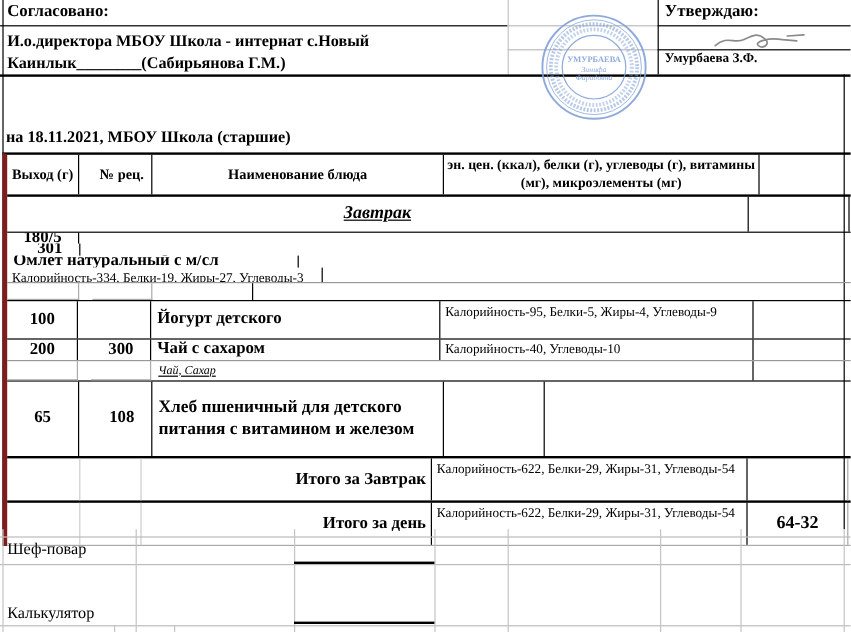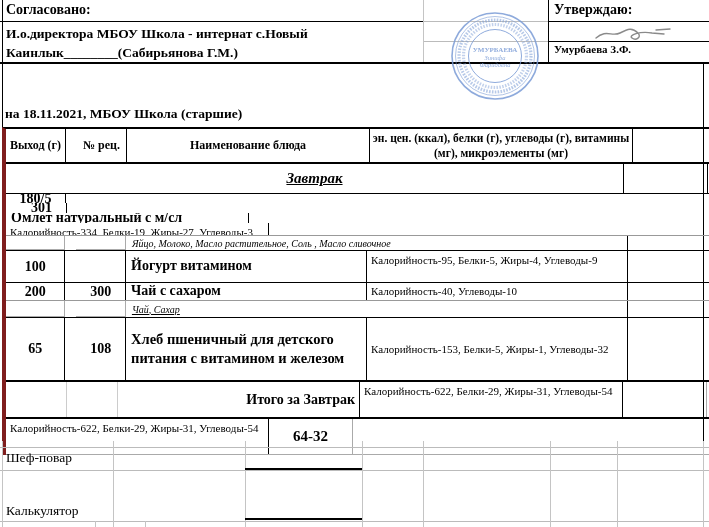--- a/index.html
+++ b/index.html
@@ -115,28 +115,27 @@
       <div class="cell c1 num">180/5</div>
       <div class="cell c2 num">301</div>
       <div class="cell c3 dish">Омлет натуральный с м/сл</div>
       <div class="cell c4 nutr">Калорийность-334, Белки-19, Жиры-27, Углеводы-3</div>
       <div class="cell c5"></div>
     </div>
 
     <div class="trow ing-row">
       <div class="cell c1 gray-b" style="border-right-color:#aaa;"></div>
       <div class="cell c2 gray-b" style="border-right-color:#aaa;"></div>
-      <div class="ing-span">Яйцо, Молоко, Масло растительное, Соль , Масло сливочное</div>
       <div class="cell c5"></div>
     </div>
 
     <div class="trow" style="height:31px;">
       <div class="cell c1 num">100</div>
       <div class="cell c2 num"></div>
-      <div class="cell c3 dish">Йогурт витамином</div>
+      <div class="cell c3 dish">Йогурт детского</div>
       <div class="cell c4 nutr">Калорийность-95, Белки-5, Жиры-4, Углеводы-9</div>
       <div class="cell c5"></div>
     </div>
 
     <div class="trow" style="height:17px;border-bottom:1px solid #999;">
       <div class="cell c1 num">200</div>
       <div class="cell c2 num">300</div>
       <div class="cell c3 dish">Чай с сахаром</div>
       <div class="cell c4 nutr" style="align-items:center;padding-top:0;">Калорийность-40, Углеводы-10</div>
       <div class="cell c5"></div>
@@ -146,35 +145,39 @@
       <div class="cell c1 gray-b" style="border-right-color:#aaa;"></div>
       <div class="cell c2 gray-b" style="border-right-color:#aaa;"></div>
       <div class="ing-span">Чай, Сахар</div>
       <div class="cell c5"></div>
     </div>
 
     <div class="trow" style="height:62px;border-bottom:2px solid #000;">
       <div class="cell c1 num">65</div>
       <div class="cell c2 num">108</div>
       <div class="cell c3 dish" style="font-size:14.5px;">Хлеб пшеничный для детского питания с витамином  и железом</div>
-      <div class="cell c4 nutr" style="align-items:center;">Калорийность-153, Белки-5, Жиры-1, Углеводы-32</div>
       <div class="cell c5"></div>
     </div>
 
     <div class="trow total-row" style="border-bottom:2px solid #000;">
       <div class="total-label">
         <span class="iv" style="left:60px;"></span>
         <span class="iv" style="left:111px;"></span>
         <span>Итого за Завтрак</span>
       </div>
       <div class="cell c4 nutr">Калорийность-622, Белки-29, Жиры-31, Углеводы-54</div>
       <div class="cell c5" style="border-right-color:#aaa;"></div>
     </div>
 
     <div class="trow total-row" style="border-bottom:1px solid #aaa;">
+      <div class="total-label">
+        <span class="iv" style="left:60px;"></span>
+        <span class="iv" style="left:111px;"></span>
+        <span>Итого за день</span>
+      </div>
       <div class="cell c4 nutr">Калорийность-622, Белки-29, Жиры-31, Углеводы-54</div>
       <div class="cell c5 cost" style="border-right-color:#aaa;">64-32</div>
     </div>
   </div>
 
   <div class="hline gray" style="left:0;top:447px;width:709px;"></div>
   <div class="hline gray" style="left:0;top:470px;width:709px;"></div>
   <div class="hline gray" style="left:0;top:521px;width:709px;"></div>
   <div class="vline gray" style="left:113px;top:441px;height:86px;"></div>
   <div class="vline gray" style="left:245px;top:441px;height:86px;"></div>

